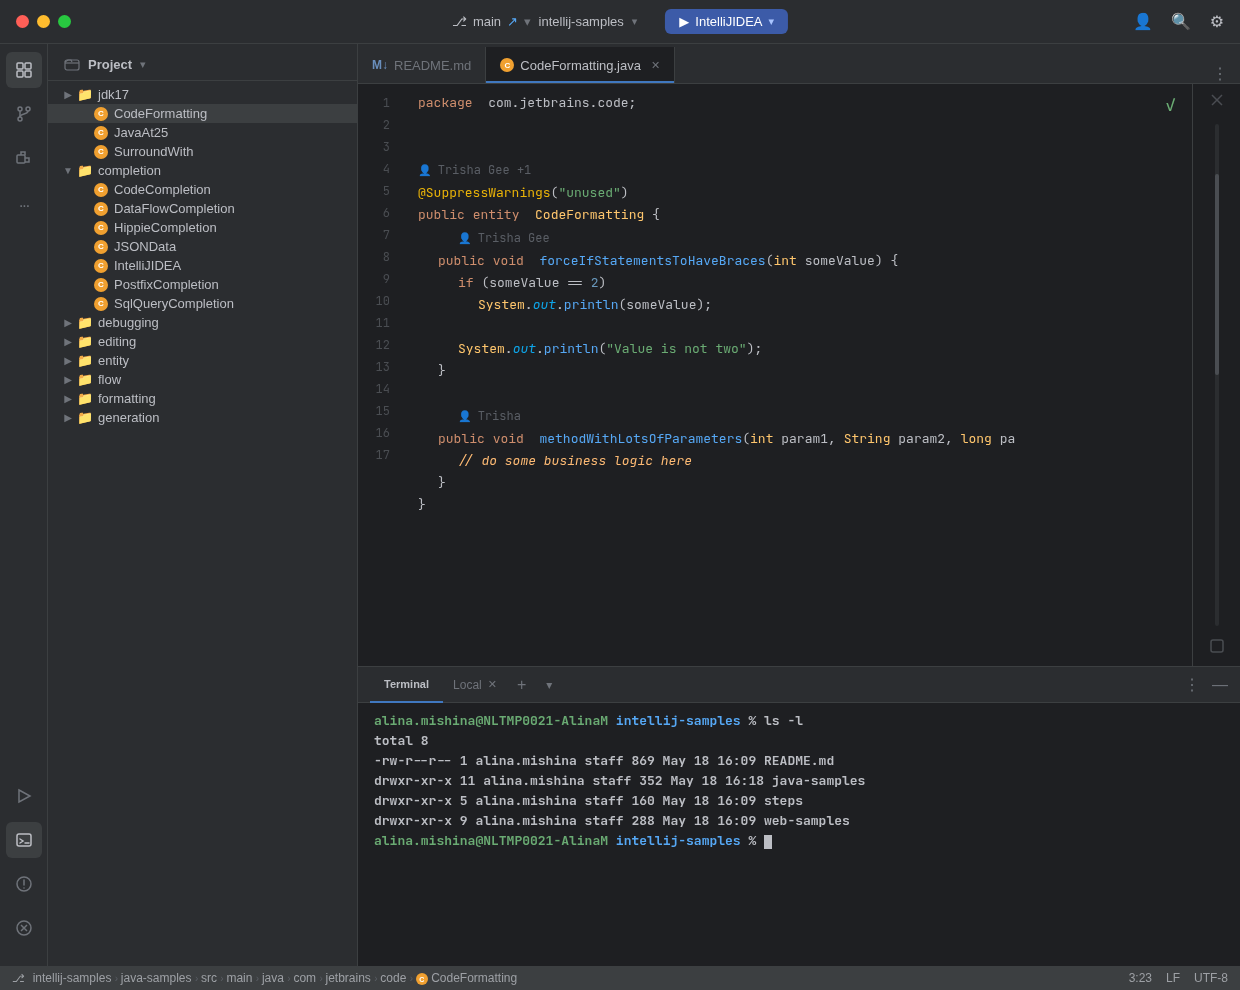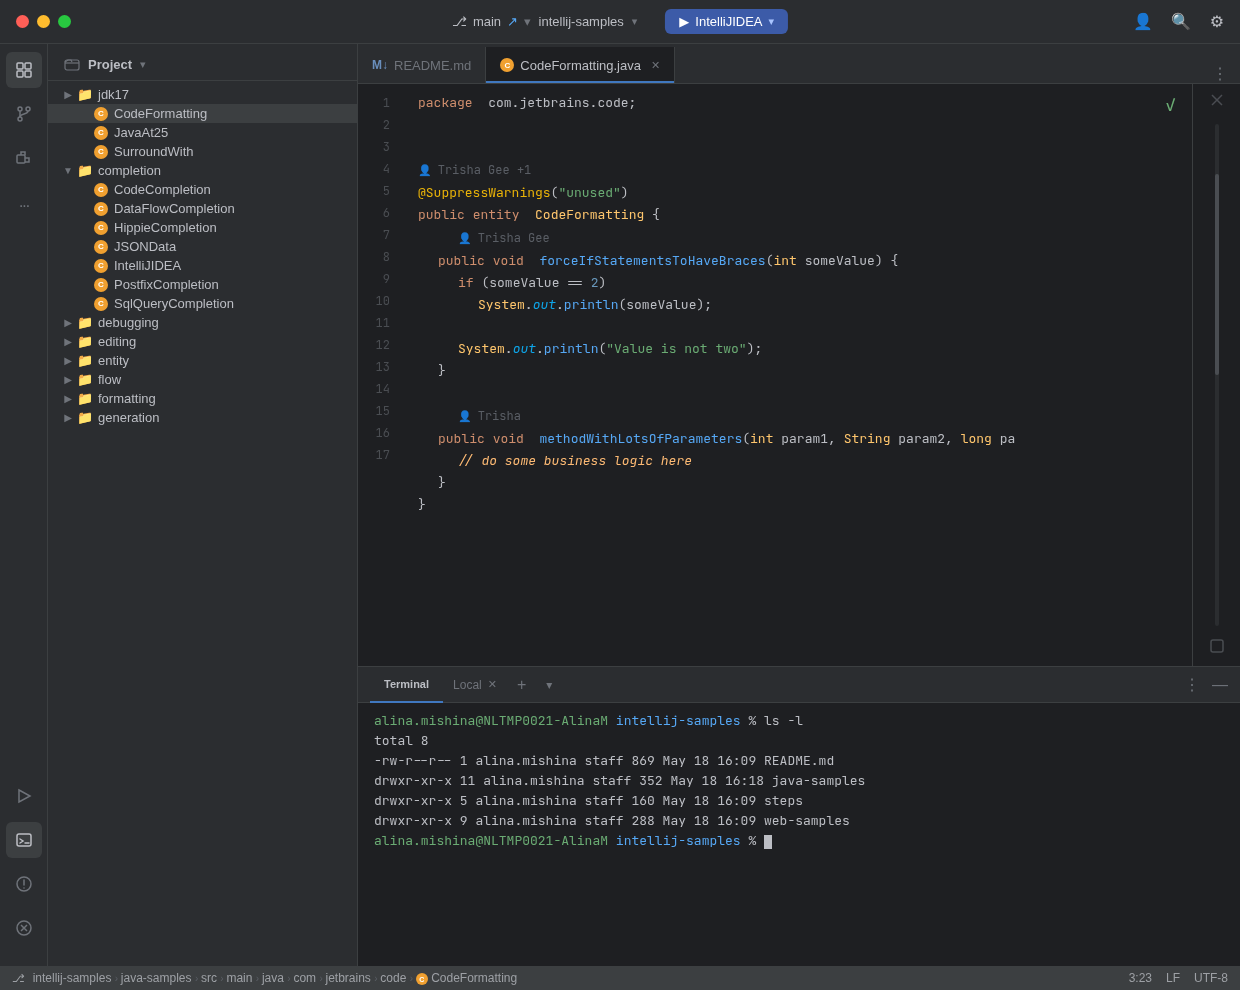--- a/index.html
+++ b/index.html
@@ -342,20 +342,21 @@
     .term-tab-sub .close { font-size: 11px; }
     .term-tab-actions { margin-left: auto; display: flex; align-items: center; gap: 12px; color: #6f737a; font-size: 16px; cursor: pointer; }
     #terminal-content {
       flex: 1;
       padding: 8px 16px;
       font-family: 'JetBrains Mono', 'Fira Code', 'Consolas', monospace;
       font-size: 13px;
       line-height: 20px;
       overflow-y: auto;
       color: #bcbec4;
+      font-weight: bold;
     }
     #terminal-content::-webkit-scrollbar { width: 6px; }
     #terminal-content::-webkit-scrollbar-thumb { background: #4a4d52; }
     .term-prompt { color: #6aab73; }
     .term-cmd { color: #bcbec4; }
     .term-path { color: #56a8f5; }
     .term-cursor {
       display: inline-block;
       width: 8px;
       height: 14px;

